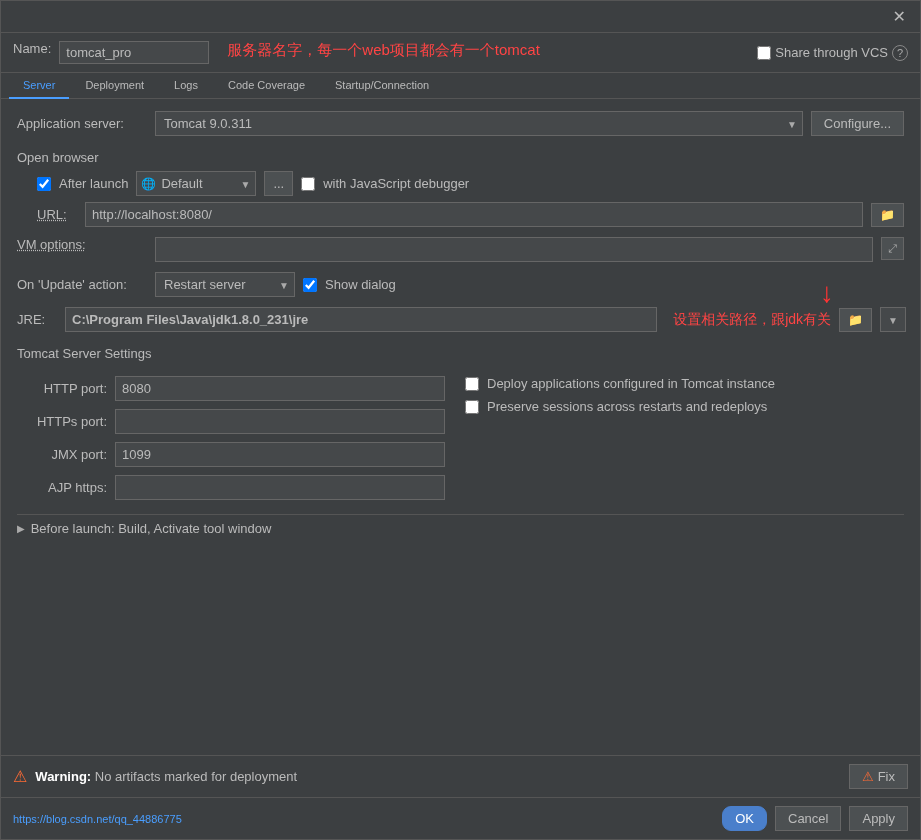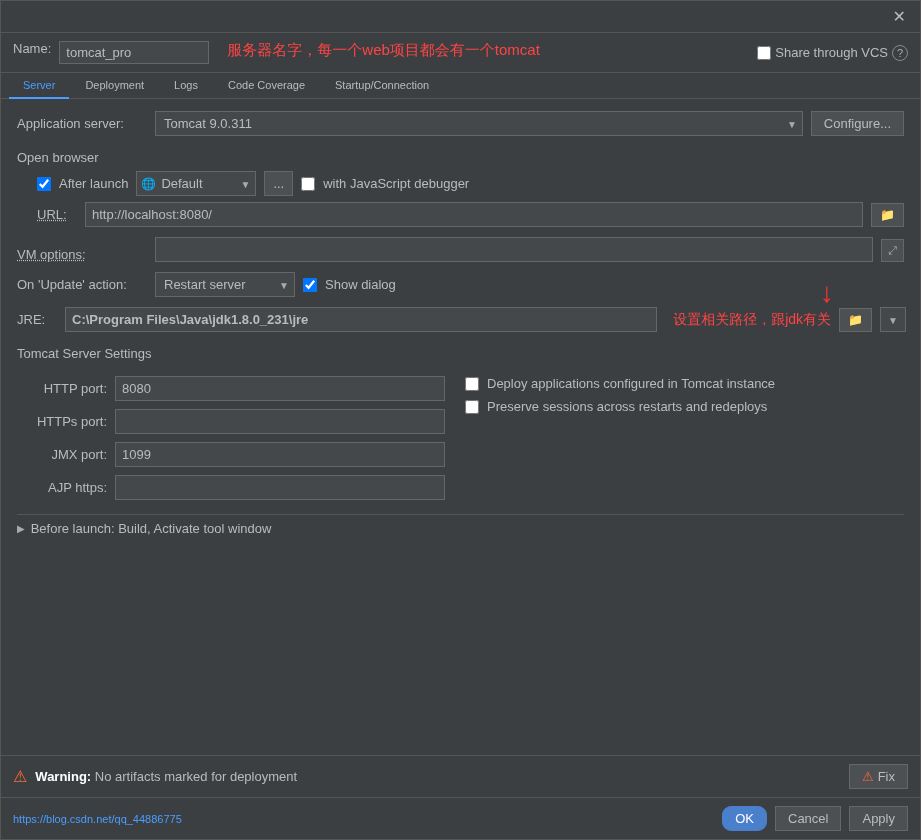--- a/index.html
+++ b/index.html
@@ -245,21 +245,21 @@
       border: 1px solid #666;
       color: #aaa;
       padding: 4px 8px;
       cursor: pointer;
       font-size: 12px;
     }
 
     
     .vm-row {
       display: flex;
-      align-items: flex-end;
+      align-items: flex-start;
       gap: 8px;
     }
     .vm-input {
       flex: 1;
       background: #45484a;
       border: 1px solid #666;
       color: #bbbbbb;
       padding: 4px 6px;
       font-size: 13px;
     }

